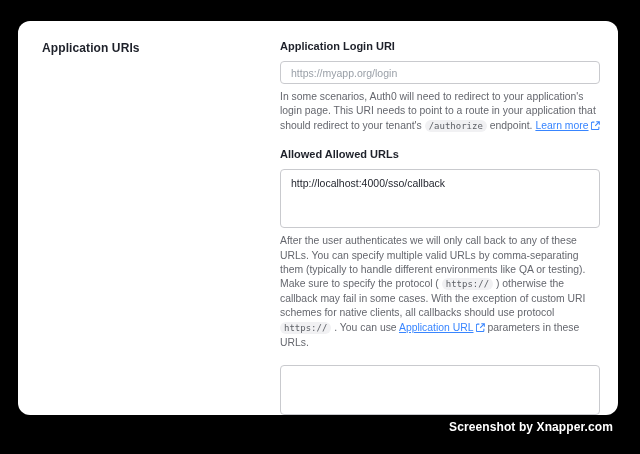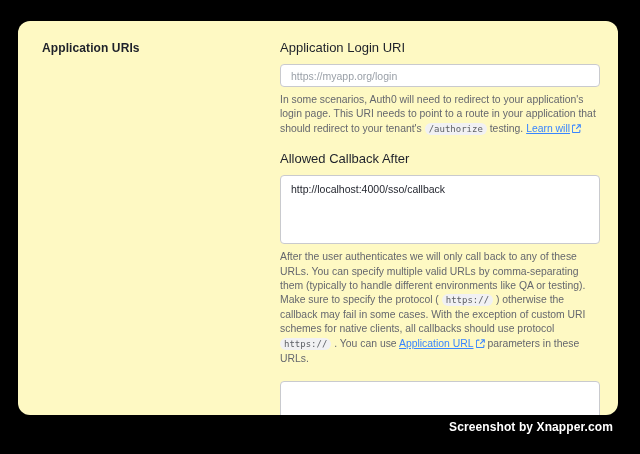--- a/index.html
+++ b/index.html
@@ -7,43 +7,43 @@
   body {
     background: #000000;
     font-family: "Liberation Sans", sans-serif;
     position: relative;
     overflow: hidden;
   }
   .card {
     position: absolute;
     left: 18px; top: 21px;
     width: 600px; height: 394px;
-    background: #fef9c3;
+    background: #ffffff;
     border-radius: 12px;
     box-shadow: 0 4px 18px rgba(0,0,0,0.55);
     overflow: hidden;
   }
   .label-col {
     position: absolute;
     left: 24px; top: 20px;
   }
   .section-label {
     font-size: 12px;
     font-weight: 700;
     color: #1e212a;
     letter-spacing: 0.1px;
   }
   .content-col {
     position: absolute;
     left: 262px; top: 19px;
     width: 320px;
   }
   .field-label {
-    font-size: 13px;
-    font-weight: 400;
+    font-size: 11px;
+    font-weight: 700;
     color: #1e212a;
     margin-bottom: 9px;
   }
   .text-input {
     width: 100%;
     height: 23px;
     border: 1px solid #c9cace;
     border-radius: 4px;
     padding: 10px 10px;
     font-size: 10.5px;
@@ -59,21 +59,21 @@
     border-radius: 4px;
     padding: 7px 10px;
     font-size: 10.5px;
     color: #1e212a;
     font-family: "Liberation Sans", sans-serif;
     resize: none;
     outline: none;
     background: #ffffff;
     display: block;
   }
-  .area-callback { height: 69px; }
+  .area-callback { height: 59px; }
   .area-logout { height: 50px; }
   .help {
     margin-top: 6px;
     font-size: 10.4px;
     line-height: 14.4px;
     color: #65676e;
   }
   .help .chip {
     display: inline-block;
     background: #f1f1f3;
@@ -119,30 +119,30 @@
   </div>
 
   <div class="content-col">
 
     <div class="sect">
       <div class="field-label">Application Login URI</div>
       <input class="text-input" type="text" placeholder="https://myapp.org/login" style="">
       <p class="help">
         <span>In some scenarios, Auth0 will need to redirect to your application's login page. This URI needs to point to a route in your application that should redirect to your tenant's</span>
         <span class="chip">/authorize</span>
-        <span>testing.</span>
-        <a class="doc-link"><span>Learn will</span><span class="ext-icon"><svg width="9" height="9" viewBox="0 0 12 12" fill="none">
+        <span>endpoint.</span>
+        <a class="doc-link"><span>Learn more</span><span class="ext-icon"><svg width="9" height="9" viewBox="0 0 12 12" fill="none">
                 <path d="M4.5 1.5H2A1.5 1.5 0 0 0 .5 3v7A1.5 1.5 0 0 0 2 11.5h7A1.5 1.5 0 0 0 10.5 10V7.5" stroke="#3885ff" stroke-width="1.4"></path>
                 <path d="M7 .9h4.1V5M10.8 1.2 5.6 6.4" stroke="#3885ff" stroke-width="1.4"></path>
               </svg></span></a>
       </p>
     </div>
 
     <div class="sect gap-1">
-      <div class="field-label">Allowed Callback After</div>
+      <div class="field-label">Allowed Allowed URLs</div>
       <textarea class="url-area area-callback" spellcheck="false" style="">http://localhost:4000/sso/callback</textarea>
       <p class="help">
         <span>After the user authenticates we will only call back to any of these URLs. You can specify multiple valid URLs by comma-separating them (typically to handle different environments like QA or testing). Make sure to specify the protocol (</span>
         <span class="chip">https://</span>
         <span>) otherwise the callback may fail in some cases. With the exception of custom URI schemes for native clients, all callbacks should use protocol</span>
         <span class="chip">https://</span>
         <span>. You can use</span>
         <a class="doc-link"><span>Application URL</span><span class="ext-icon"><svg width="9" height="9" viewBox="0 0 12 12" fill="none">
                 <path d="M4.5 1.5H2A1.5 1.5 0 0 0 .5 3v7A1.5 1.5 0 0 0 2 11.5h7A1.5 1.5 0 0 0 10.5 10V7.5" stroke="#3885ff" stroke-width="1.4"></path>
                 <path d="M7 .9h4.1V5M10.8 1.2 5.6 6.4" stroke="#3885ff" stroke-width="1.4"></path>

